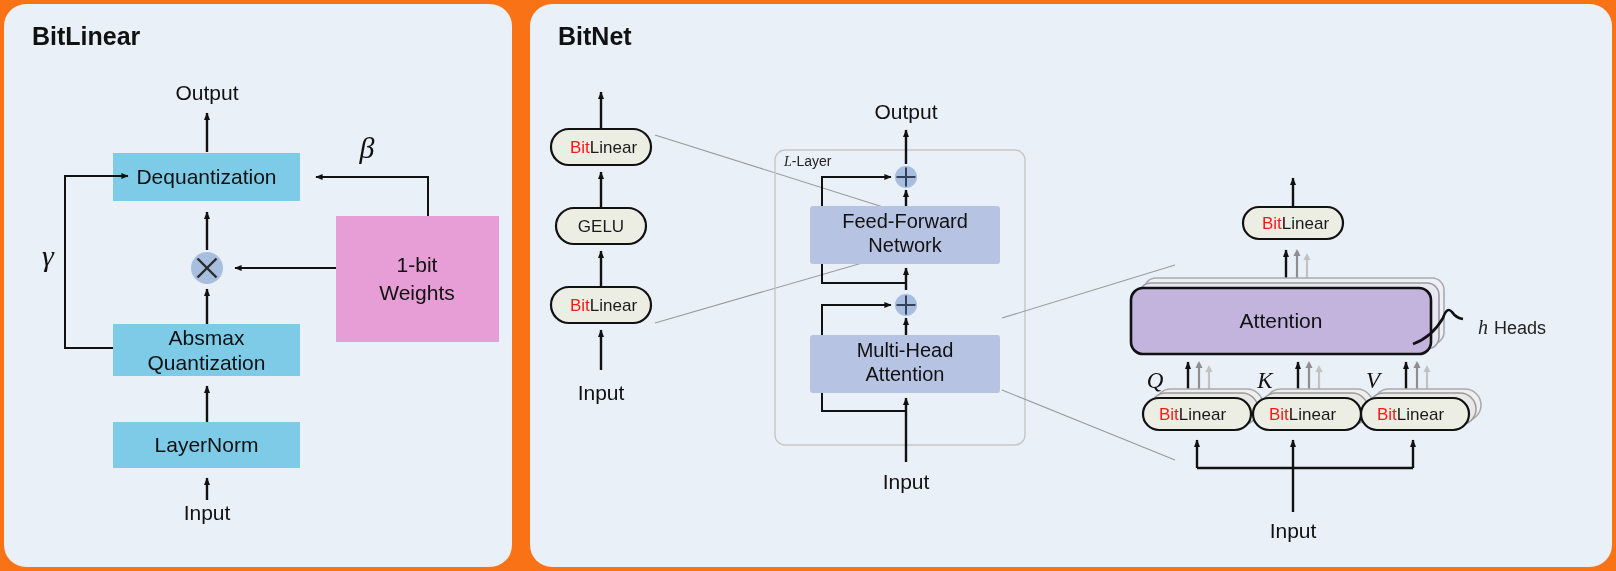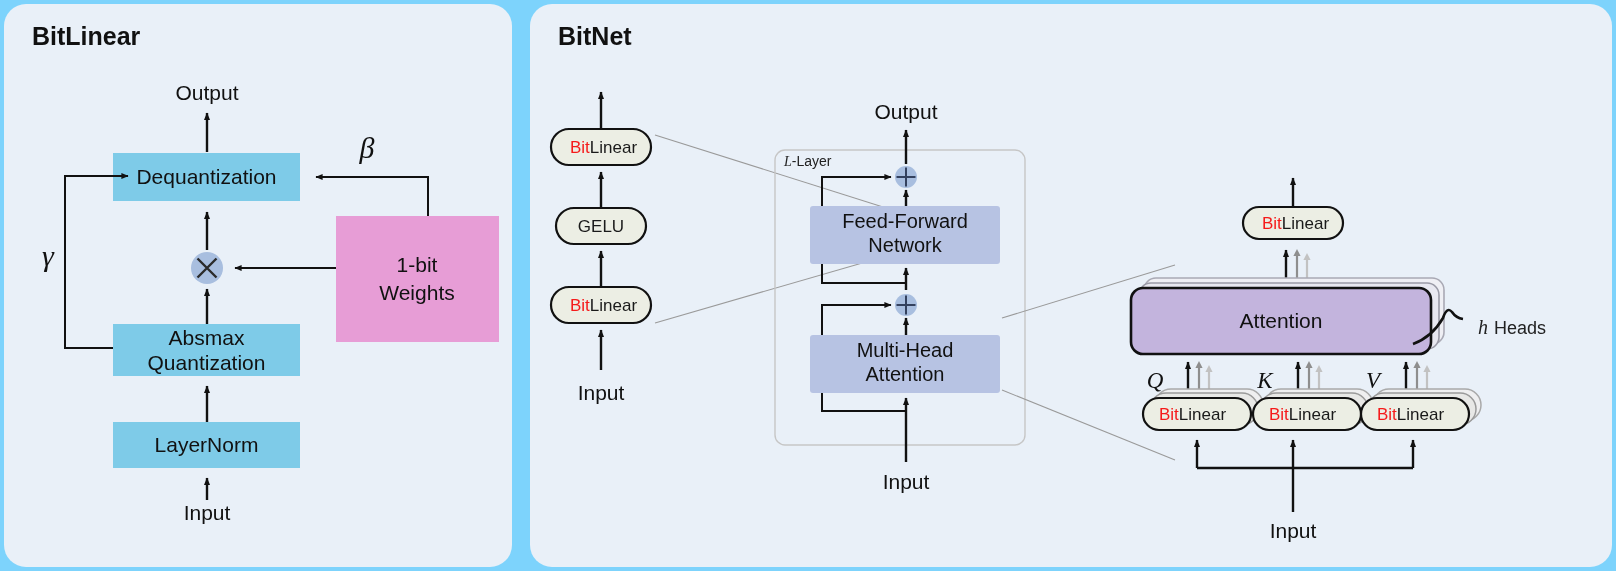--- a/index.html
+++ b/index.html
@@ -1,17 +1,17 @@
 <!DOCTYPE html>
 <html><head>
 <meta charset="utf-8">
 <style>
   html,body{margin:0;padding:0;background:#ffffff;}
   body{width:1616px;height:571px;font-family:"Liberation Sans",sans-serif;overflow:hidden;}
-  #stage{position:relative;width:1616px;height:571px;background:#7dd3fc;}
+  #stage{position:relative;width:1616px;height:571px;background:#f97316;}
   svg{display:block;}
   .panel-title{font-weight:bold;font-size:25px;fill:#111111;font-family:"Liberation Sans",sans-serif;}
   .box-label{font-size:21px;fill:#111111;font-family:"Liberation Sans",sans-serif;text-anchor:middle;}
   .io-label{font-size:21px;fill:#111111;font-family:"Liberation Sans",sans-serif;text-anchor:middle;}
   .pill-bit{font-size:17px;fill:#f51a1a;font-family:"Liberation Sans",sans-serif;}
   .pill-rest{font-size:17px;fill:#1a1a1a;font-family:"Liberation Sans",sans-serif;}
   .pill-plain{font-size:17px;fill:#1a1a1a;font-family:"Liberation Sans",sans-serif;text-anchor:middle;}
   .greek{font-size:30px;fill:#111111;font-family:"Liberation Serif",serif;font-style:italic;text-anchor:middle;}
   .qkv{font-size:23px;fill:#111111;font-family:"Liberation Serif",serif;font-style:italic;text-anchor:middle;}
   .small-lab{font-size:14px;fill:#222222;font-family:"Liberation Sans",sans-serif;}

